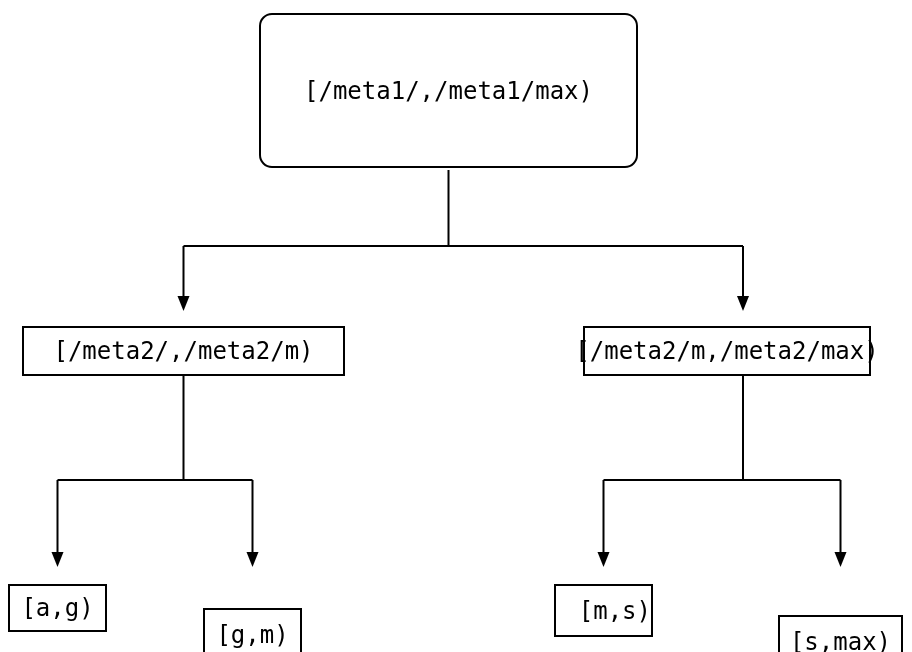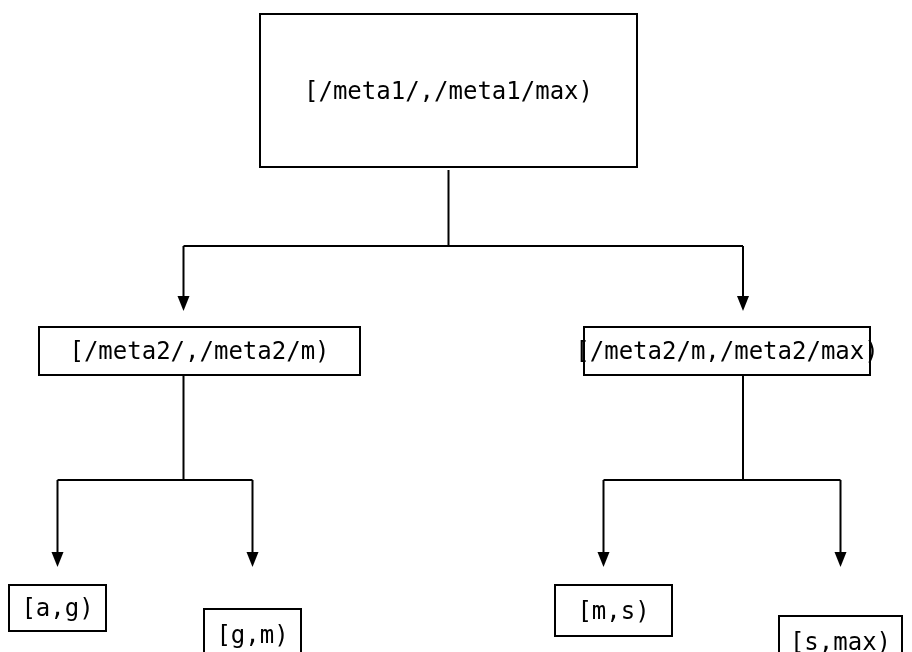--- a/index.html
+++ b/index.html
@@ -37,26 +37,26 @@
     border: 2px solid var(--line);
     background: var(--bg);
     display: flex;
     align-items: center;
     justify-content: center;
     color: var(--text);
     font-size: 24px;
     line-height: 1;
     white-space: nowrap;
   }
-  .node-root   { left: 259px; top: 13px;  width: 379px; height: 155px; }
-  .node-l2l    { left: 22px;  top: 326px; width: 323px; height: 50px; margin-left: 16px; }
+  .node-root   { left: 259px; top: 13px;  width: 379px; height: 155px; border-radius: 13px; }
+  .node-l2l    { left: 22px;  top: 326px; width: 323px; height: 50px; }
   .node-l2r    { left: 583px; top: 326px; width: 288px; height: 50px; }
   .node-leaf-ag   { left: 8px;   top: 584px; width: 99px;  height: 48px; }
   .node-leaf-gm   { left: 203px; top: 608px; width: 99px;  height: 53px; }
-  .node-leaf-ms   { left: 554px; top: 584px; width: 119px;  height: 53px; }
+  .node-leaf-ms   { left: 554px; top: 584px; width: 99px;  height: 53px; justify-content: flex-end; }
   .node-leaf-smax { left: 778px; top: 584px; width: 125px; height: 53px; margin-top: 31px; }
   .edge-path {
     stroke: var(--line);
     stroke-width: 2;
     fill: none;
   }
   .arrowhead {
     fill: var(--line);
     stroke: none;
   }

